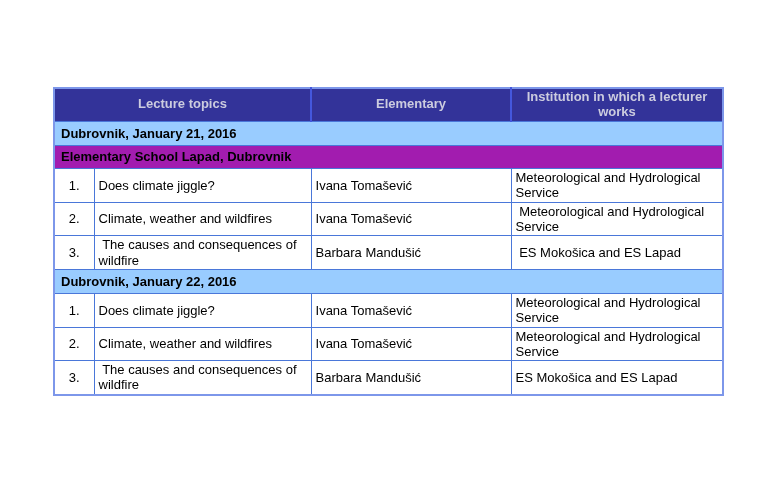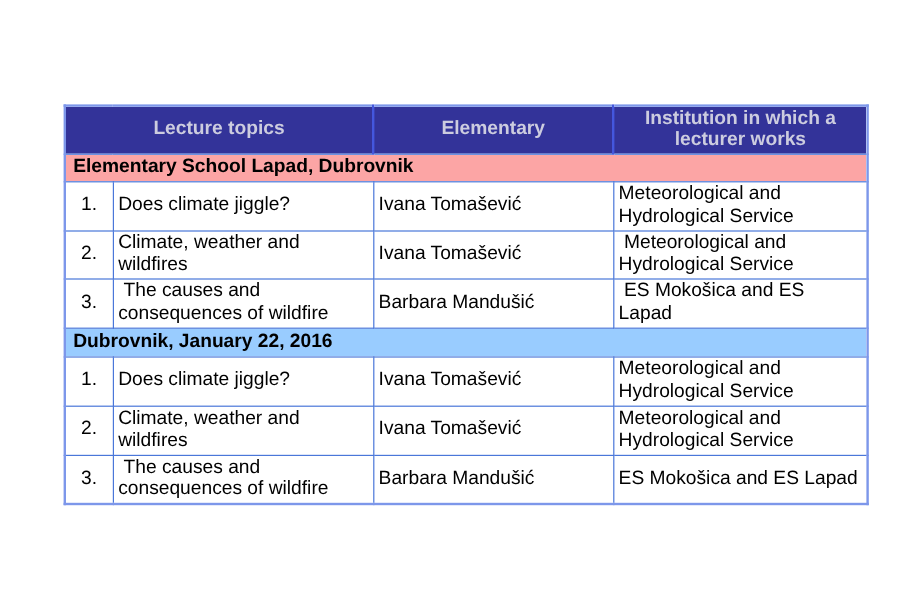--- a/index.html
+++ b/index.html
@@ -15,21 +15,21 @@
     background: #ffffff;
     overflow: hidden;
   }
   table.schedule {
     position: absolute;
     left: 53px;
     top: 87px;
     width: 669px;
     border-collapse: collapse;
     table-layout: fixed;
-    font-size: 16px;
+    font-size: 13px;
     color: #000000;
     border: 2px solid #7d97ea;
   }
   table.schedule td, table.schedule th {
     border: 1px solid #4a77d9;
     padding: 1px 4px;
     vertical-align: middle;
     white-space: pre-wrap;
     overflow: hidden;
     line-height: 1.18;
@@ -46,21 +46,21 @@
   }
   tr.header-row th:first-child { border-left: 1px solid #4a77d9; }
   tr.date-row { height: 24px; }
   tr.date-row td {
     background: #99ccff;
     font-weight: bold;
     padding-left: 6px;
   }
   tr.school-row { height: 23px; }
   tr.school-row td {
-    background: #fca5a5;
+    background: #a21caf;
     font-weight: bold;
     padding-left: 6px;
   }
   tr.data-row { height: 33px; background: #ffffff; }
   tr.data-row.last { height: 30px; }
   td.num-cell { text-align: center; }
 </style>
 </head>
 <body>
 
@@ -73,20 +73,23 @@
       <col style="width:212px">
     </colgroup>
 
     <tbody>
         <tr class="header-row">
       <th colspan="2">Lecture topics</th>
       <th>Elementary</th>
       <th>Institution in which a lecturer works</th>
     </tr>
 
+    <tr class="date-row">
+      <td colspan="4">Dubrovnik, January 21, 2016</td>
+    </tr>
     <tr class="school-row">
       <td colspan="4">Elementary School Lapad, Dubrovnik</td>
     </tr>
 
     <tr class="data-row">
       <td class="num-cell">1.</td>
       <td>Does climate jiggle?</td>
       <td>Ivana Tomašević</td>
       <td>Meteorological and Hydrological Service</td>
     </tr>

